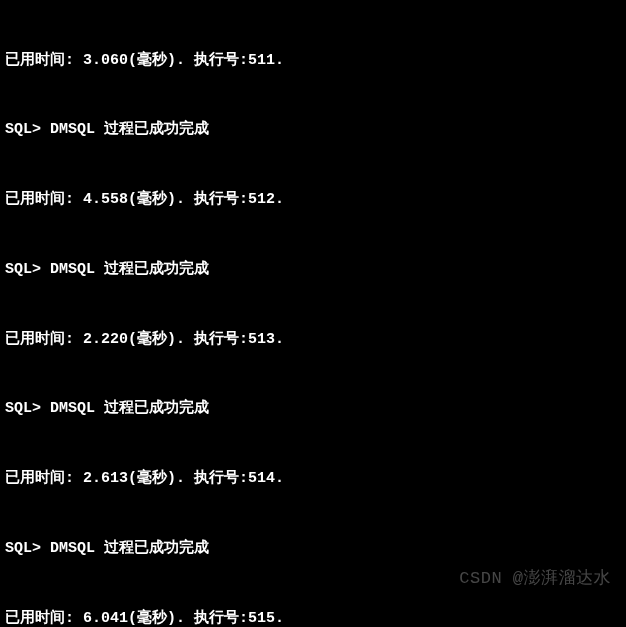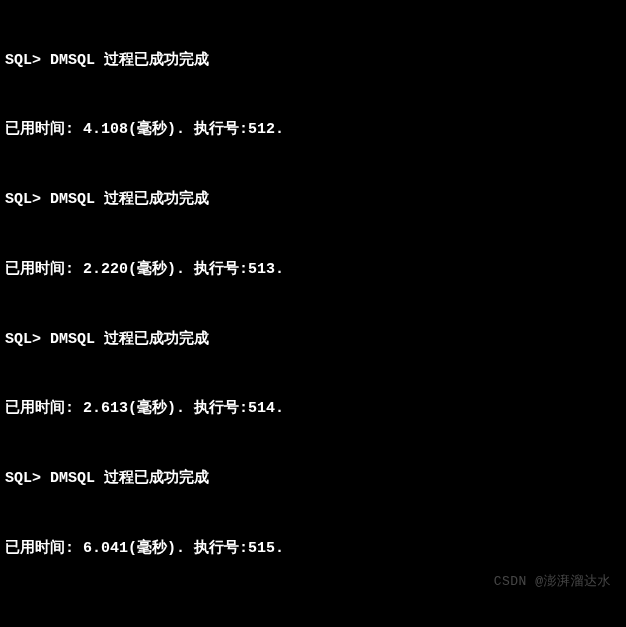--- a/index.html
+++ b/index.html
@@ -24,31 +24,32 @@
       white-space: pre;
     }
     .line {
       display: block;
     }
     .watermark {
       position: absolute;
       bottom: 35px;
       right: 15px;
       color: rgba(200, 200, 200, 0.35);
-      font-size: 13px;
+      font-size: 17px;
       font-weight: normal;
       letter-spacing: 0.5px;
     }
   </style>
 </head>
 <body>
 
 <div class="terminal">
+  <span class="line">已用时间: 3.060(毫秒). 执行号:511.</span>
   <span class="line">SQL&gt; DMSQL 过程已成功完成</span>
-  <span class="line">已用时间: 4.108(毫秒). 执行号:512.</span>
+  <span class="line">已用时间: 4.558(毫秒). 执行号:512.</span>
   <span class="line">SQL&gt; DMSQL 过程已成功完成</span>
   <span class="line">已用时间: 2.220(毫秒). 执行号:513.</span>
   <span class="line">SQL&gt; DMSQL 过程已成功完成</span>
   <span class="line">已用时间: 2.613(毫秒). 执行号:514.</span>
   <span class="line">SQL&gt; DMSQL 过程已成功完成</span>
   <span class="line">已用时间: 6.041(毫秒). 执行号:515.</span>
   
   
   
   

